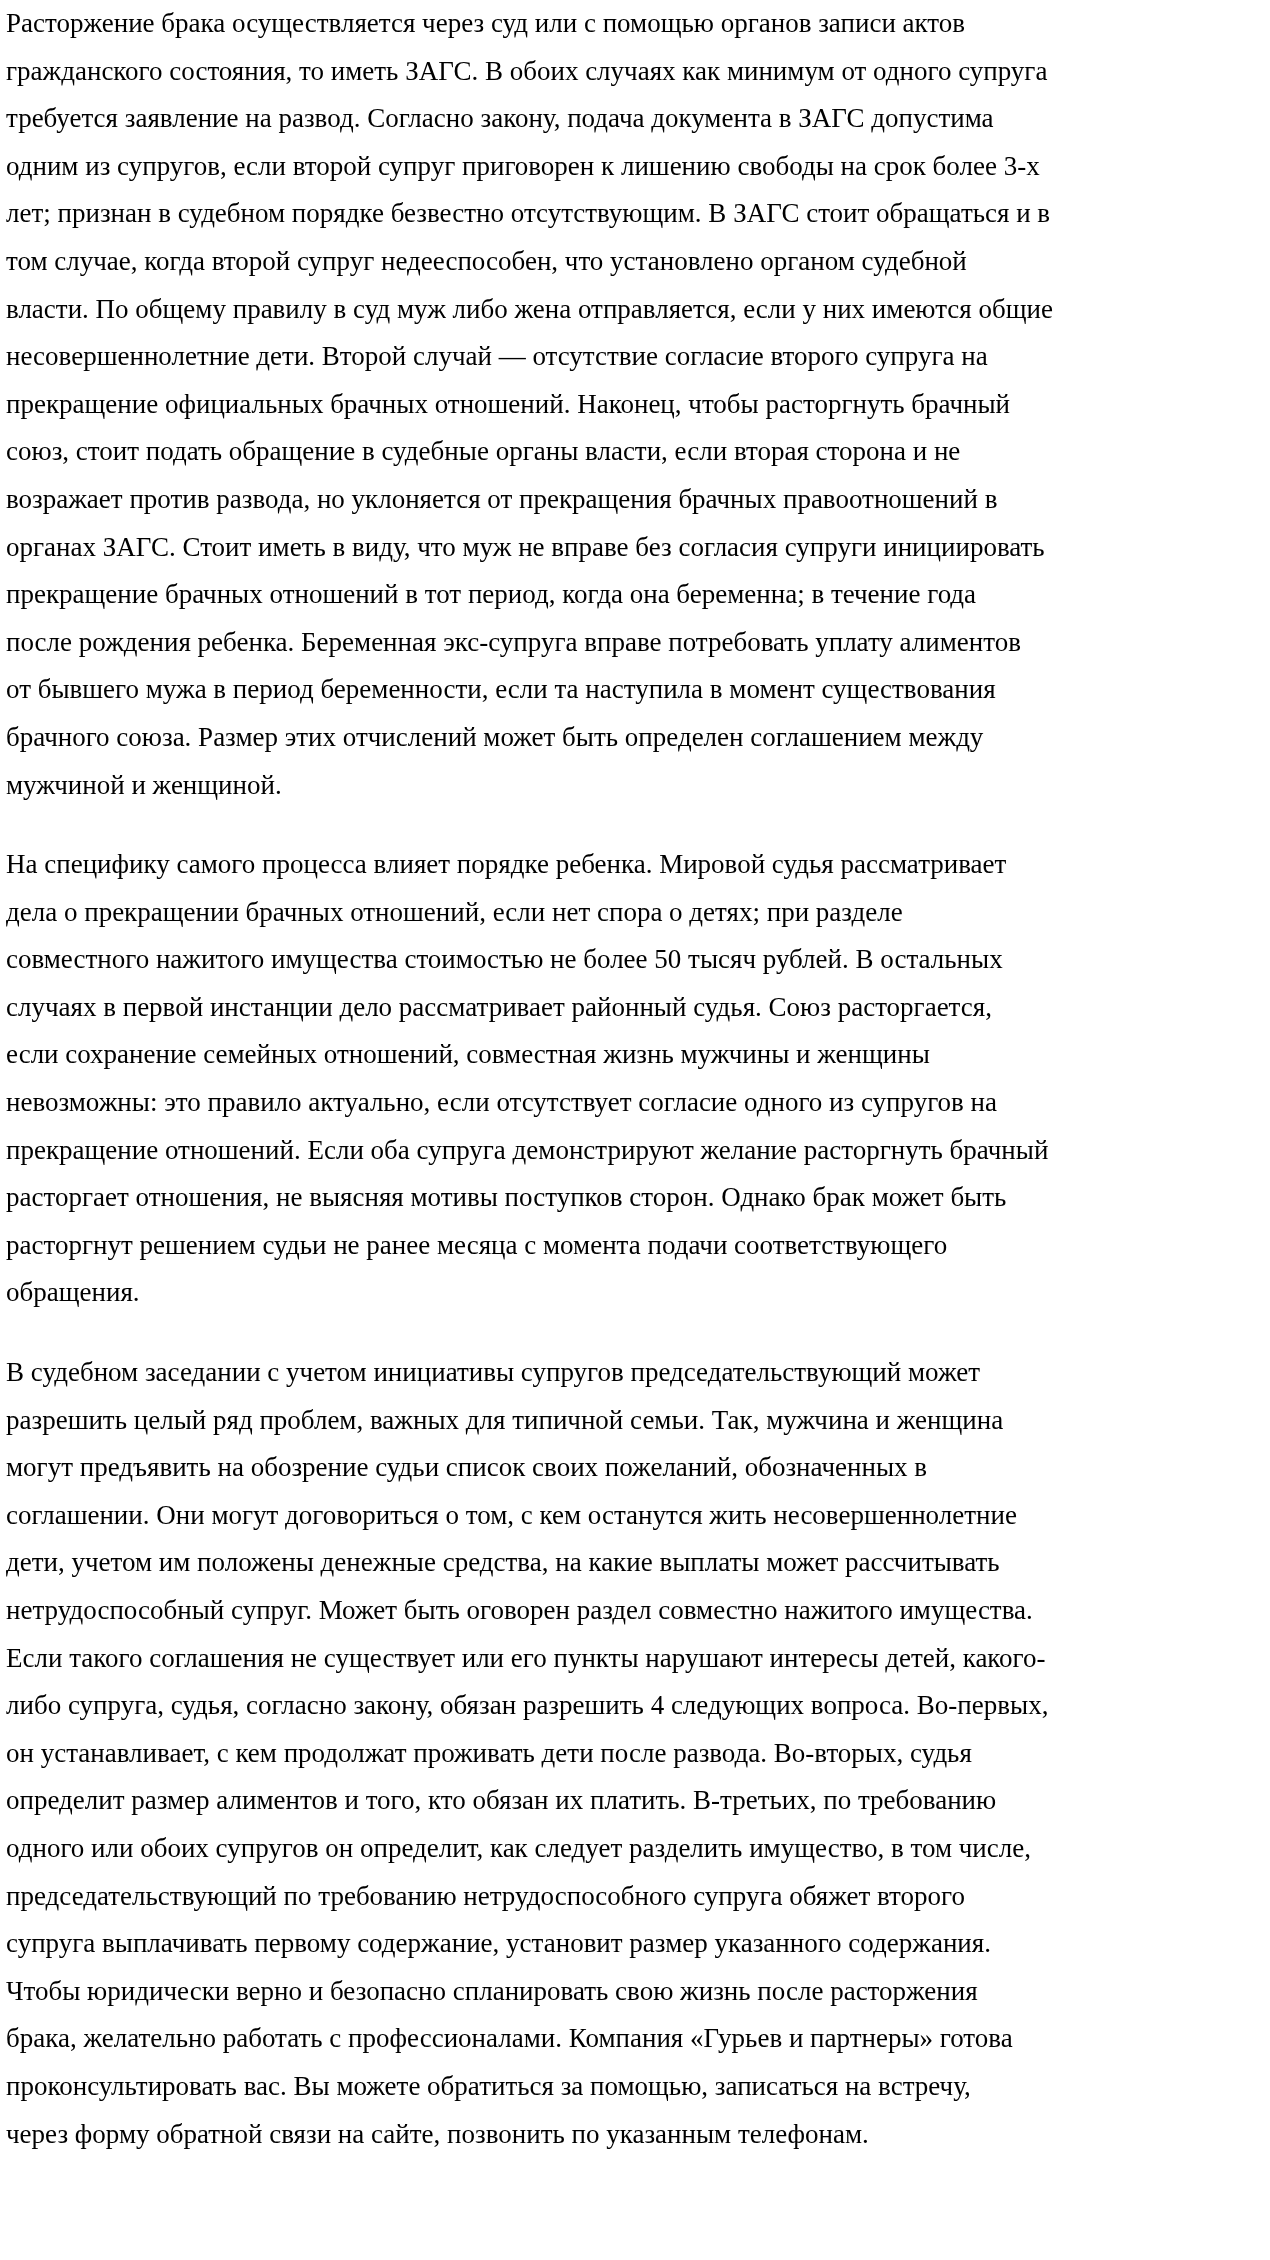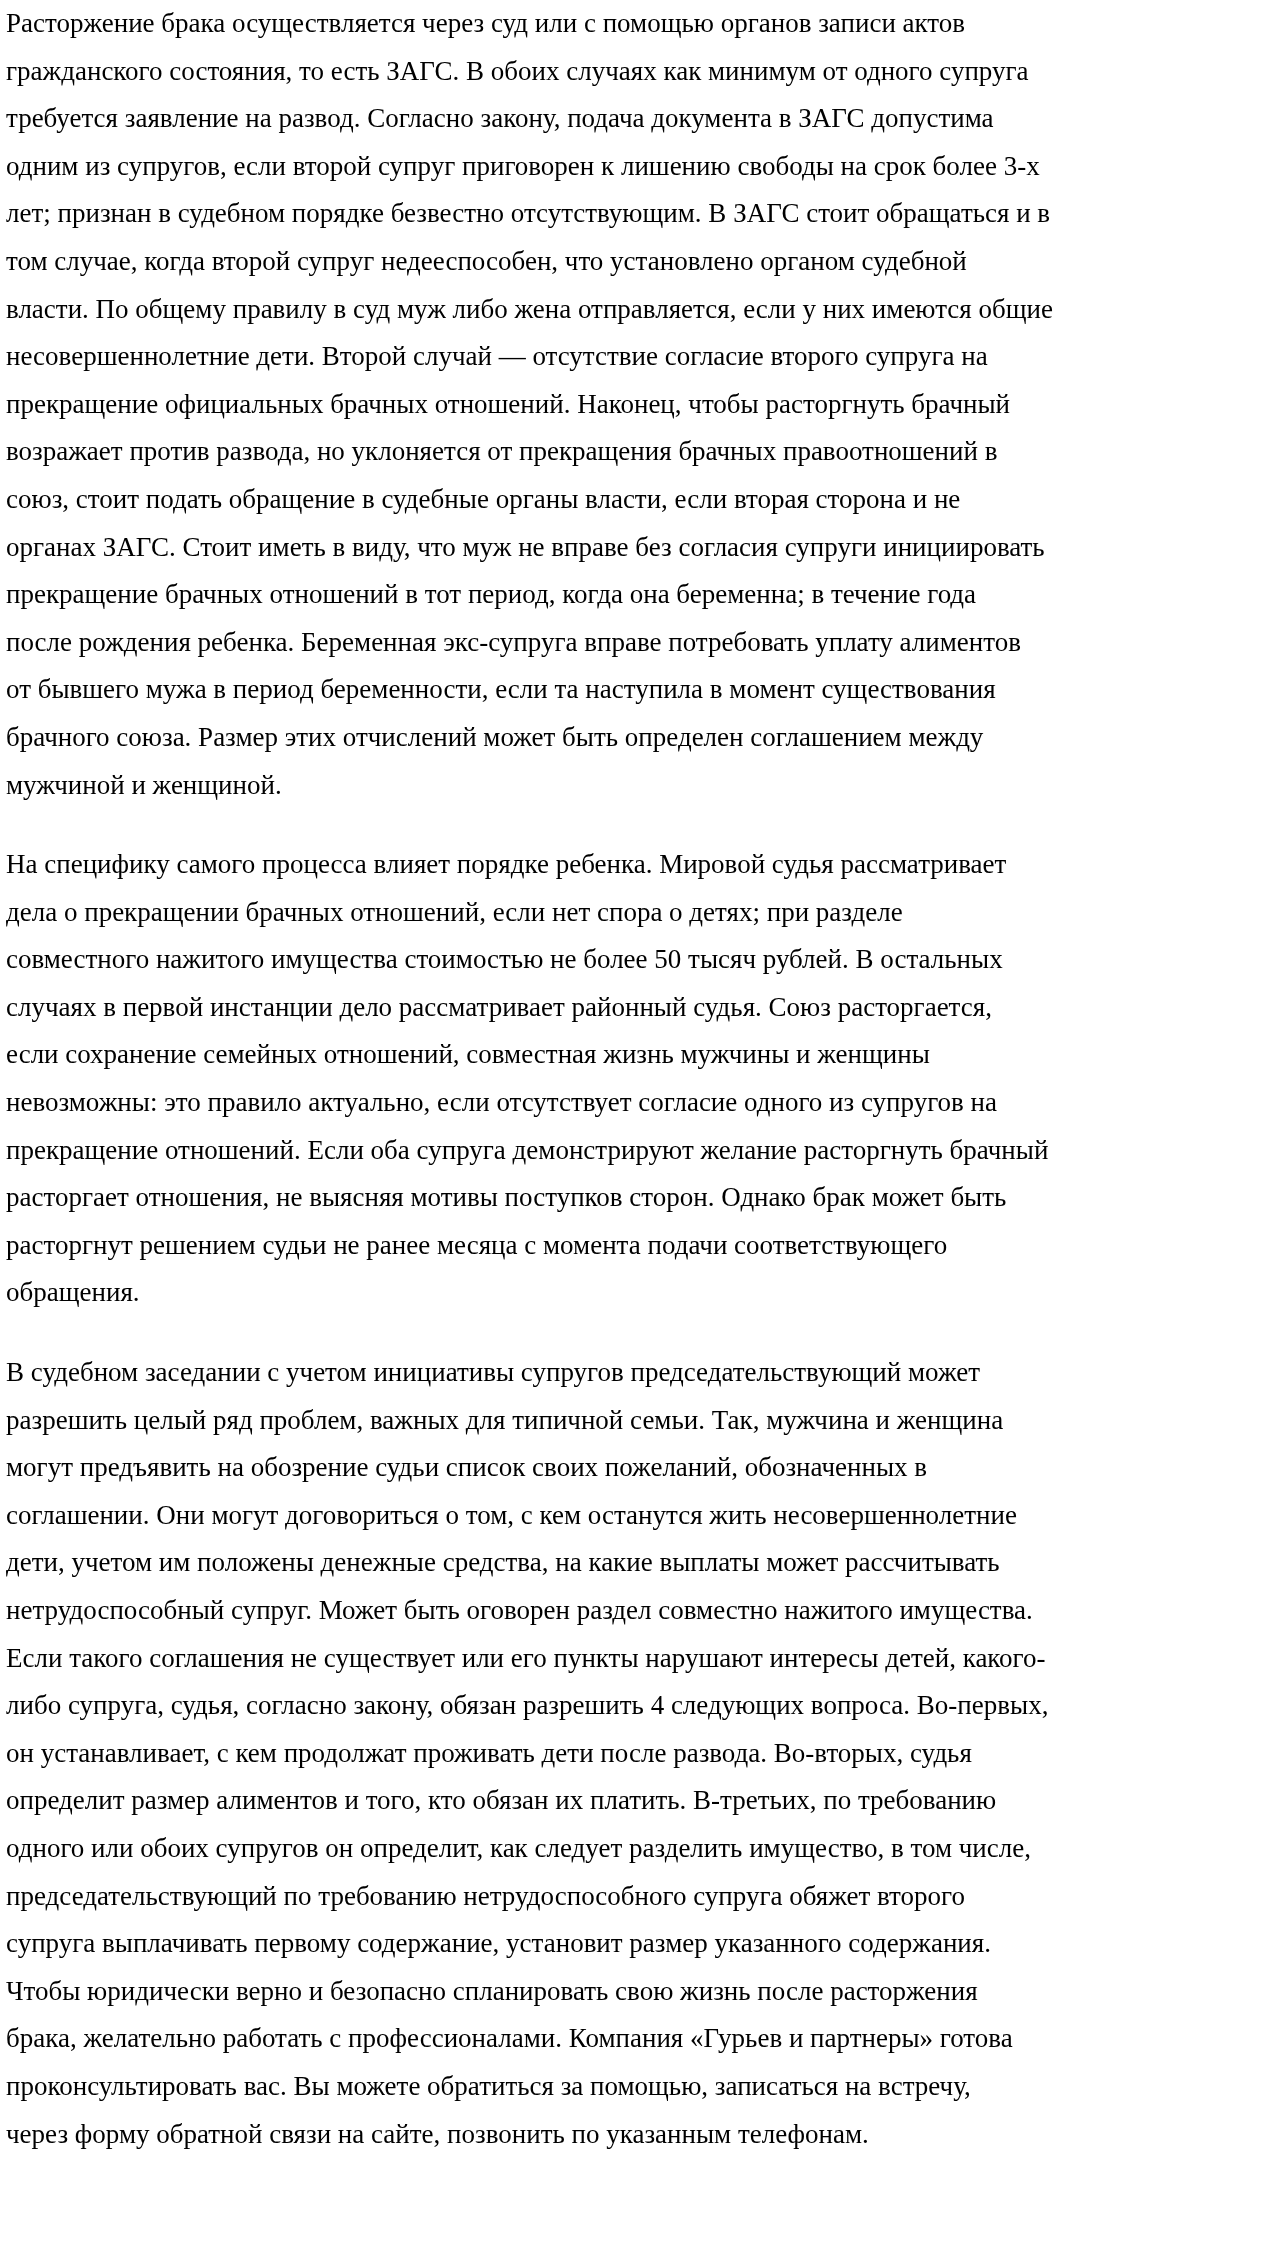--- a/index.html
+++ b/index.html
@@ -33,30 +33,30 @@
     white-space: nowrap;
   }
 </style>
 </head>
 <body style="background: rgb(255, 255, 255); color: rgb(0, 0, 0);">
 
 <main data-name="document-page" lang="ru">
   <article data-name="document-body">
       <p class="paragraph" data-name="paragraph">
         <span class="line" data-name="text-line">Расторжение брака осуществляется через суд или с помощью органов записи актов</span>
-        <span class="line" data-name="text-line">гражданского состояния, то есть ЗАГС. В обоих случаях как минимум от одного супруга</span>
+        <span class="line" data-name="text-line">гражданского состояния, то иметь ЗАГС. В обоих случаях как минимум от одного супруга</span>
         <span class="line" data-name="text-line">требуется заявление на развод. Согласно закону, подача документа в ЗАГС допустима</span>
         <span class="line" data-name="text-line">одним из супругов, если второй супруг приговорен к лишению свободы на срок более 3-х</span>
         <span class="line" data-name="text-line">лет; признан в судебном порядке безвестно отсутствующим. В ЗАГС стоит обращаться и в</span>
         <span class="line" data-name="text-line">том случае, когда второй супруг недееспособен, что установлено органом судебной</span>
         <span class="line" data-name="text-line">власти. По общему правилу в суд муж либо жена отправляется, если у них имеются общие</span>
         <span class="line" data-name="text-line">несовершеннолетние дети. Второй случай — отсутствие согласие второго супруга на</span>
         <span class="line" data-name="text-line">прекращение официальных брачных отношений. Наконец, чтобы расторгнуть брачный</span>
+        <span class="line" data-name="text-line">союз, стоит подать обращение в судебные органы власти, если вторая сторона и не</span>
         <span class="line" data-name="text-line">возражает против развода, но уклоняется от прекращения брачных правоотношений в</span>
-        <span class="line" data-name="text-line">союз, стоит подать обращение в судебные органы власти, если вторая сторона и не</span>
         <span class="line" data-name="text-line">органах ЗАГС. Стоит иметь в виду, что муж не вправе без согласия супруги инициировать</span>
         <span class="line" data-name="text-line">прекращение брачных отношений в тот период, когда она беременна; в течение года</span>
         <span class="line" data-name="text-line">после рождения ребенка. Беременная экс-супруга вправе потребовать уплату алиментов</span>
         <span class="line" data-name="text-line">от бывшего мужа в период беременности, если та наступила в момент существования</span>
         <span class="line" data-name="text-line">брачного союза. Размер этих отчислений может быть определен соглашением между</span>
         <span class="line" data-name="text-line">мужчиной и женщиной.</span>
       </p>
       <p class="paragraph" data-name="paragraph">
         <span class="line" data-name="text-line">На специфику самого процесса влияет порядке ребенка. Мировой судья рассматривает</span>
         <span class="line" data-name="text-line">дела о прекращении брачных отношений, если нет спора о детях; при разделе</span>

